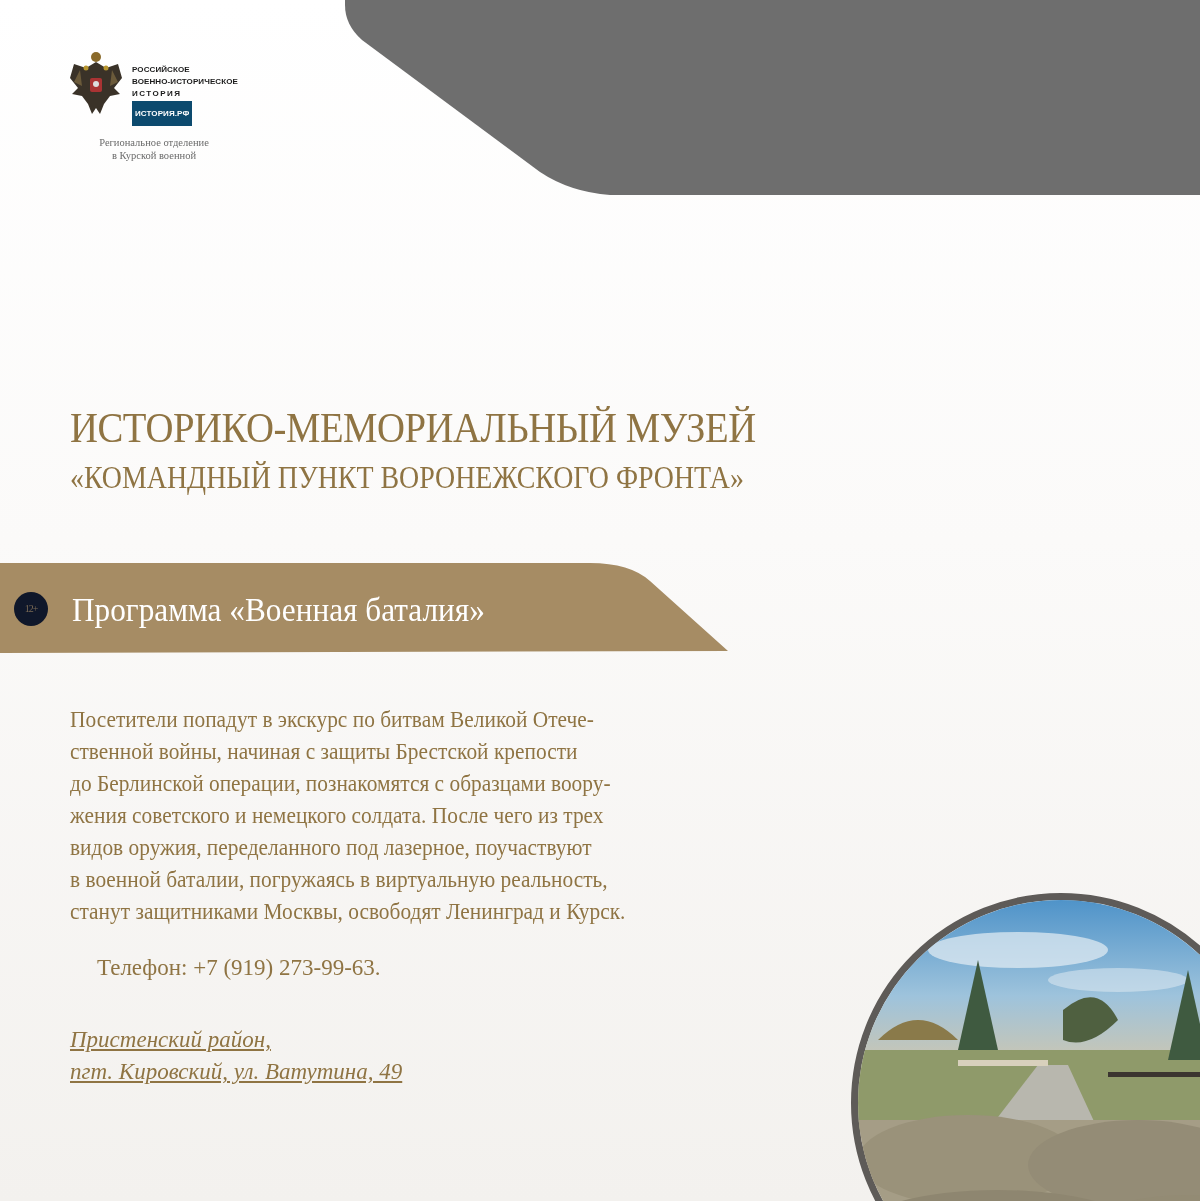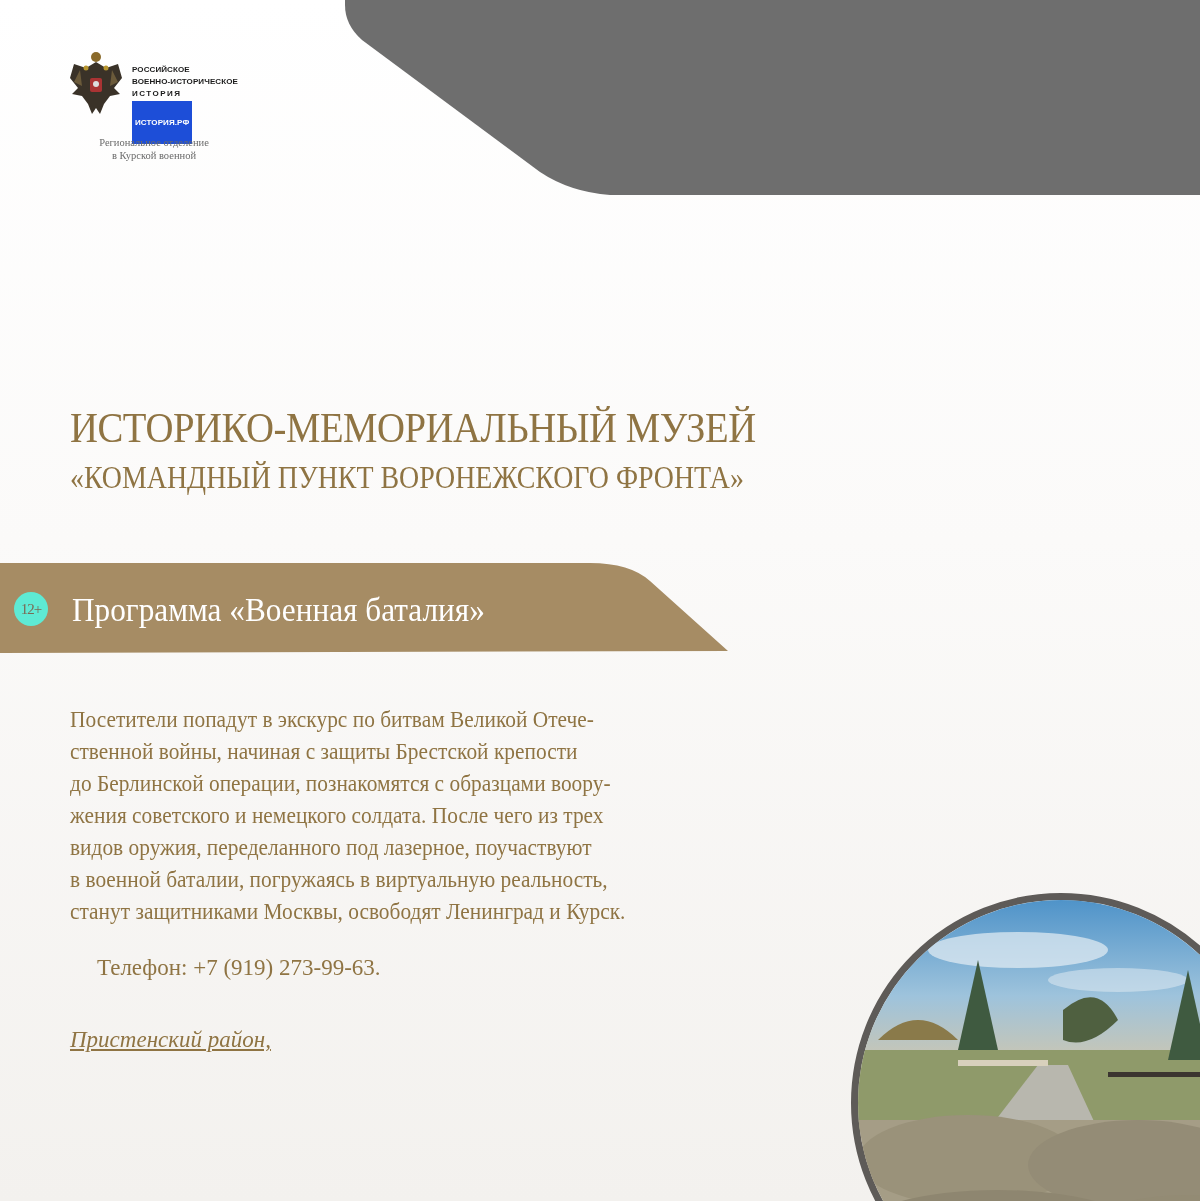--- a/index.html
+++ b/index.html
@@ -4,26 +4,26 @@
 <style>
   html,body{margin:0;padding:0;}
   body{width:1200px;height:1201px;position:relative;overflow:hidden;
     background:linear-gradient(180deg,#ffffff 0%,#fbfaf9 45%,#f3f1ee 100%);
     font-family:"Liberation Serif","DejaVu Serif",serif;color:#8c7140;}
   .top-shape{position:absolute;left:0;top:0;}
   .logo{position:absolute;left:68px;top:48px;width:200px;}
   .eagle{position:absolute;left:0;top:0;width:56px;height:70px;}
   .org{position:absolute;left:64px;top:16px;font-family:"Liberation Sans","DejaVu Sans",sans-serif;font-weight:bold;font-size:8px;line-height:12px;color:#1a1a1a;letter-spacing:0.1px;}
   .org div{white-space:nowrap;}
-  .badge-site{display:inline-block;background:#1d4ed8;color:#fff;font-size:8px;padding:16px 3px;line-height:11px;margin-top:1px;}
+  .badge-site{display:inline-block;background:#0c4a6e;color:#fff;font-size:8px;padding:7px 3px;line-height:11px;margin-top:1px;}
   .region{position:absolute;left:84px;top:136px;width:140px;text-align:center;font-family:Liberation Serif, serif;font-size:10.5px;line-height:13px;color:#6a6a6a;}
   .title1{position:absolute;left:70px;top:402px;font-size:43px;line-height:52px;color:#8f7443;white-space:nowrap;letter-spacing:-0.5px;transform:scaleX(0.9);transform-origin:left;}
   .title2{position:absolute;left:70px;top:458px;font-size:31px;line-height:40px;color:#8f7443;white-space:nowrap;transform:scaleX(0.9);transform-origin:left;}
   .banner{position:absolute;left:0;top:563px;}
-  .age{position:absolute;left:14px;top:592px;width:34px;height:34px;border-radius:50%;background:#5eead4;color:#7a6a55;font-size:15px;line-height:34px;text-align:center;letter-spacing:-1px;}
+  .age{position:absolute;left:14px;top:592px;width:34px;height:34px;border-radius:50%;background:#0f172a;color:#7a6a55;font-size:10px;line-height:34px;text-align:center;letter-spacing:-1px;}
   .program{position:absolute;left:72px;top:588px;font-size:34px;line-height:44px;color:#fff;white-space:nowrap;transform:scaleX(0.92);transform-origin:left;}
   .desc{position:absolute;left:70px;top:704px;width:760px;font-size:23px;line-height:32px;color:#8f7443;transform:scaleX(0.93);transform-origin:left;}
   .desc div{white-space:nowrap;}
   .phone{position:absolute;left:70px;top:953px;font-size:23px;line-height:30px;color:#8f7443;white-space:nowrap;}
   .phone b{font-weight:normal;margin-left:27px;}
   .addr{position:absolute;left:70px;top:1024px;font-size:23px;line-height:32px;font-style:italic;color:#8f7443;text-decoration:underline;}
   .addr div{white-space:nowrap;}
   .photo{position:absolute;left:851px;top:893px;width:420px;height:420px;border-radius:50%;border:7px solid #5e5b58;overflow:hidden;box-sizing:border-box;}
 </style>
 </head>
@@ -71,20 +71,21 @@
   <div>жения советского и немецкого солдата. После чего из трех</div>
   <div>видов оружия, переделанного под лазерное, поучаствуют</div>
   <div>в военной баталии, погружаясь в виртуальную реальность,</div>
   <div>станут защитниками Москвы, освободят Ленинград и Курск.</div>
 </div>
 
 <div class="phone"><b>Телефон:</b><span> +7 (919) 273-99-63.</span></div>
 
 <div class="addr">
   <div>Пристенский район,</div>
+  <div>пгт. Кировский, ул. Ватутина, 49</div>
 </div>
 
 <div class="photo">
   <svg width="420" height="420" viewBox="0 0 420 420">
     <defs>
       <linearGradient id="sky" x1="0" y1="0" x2="0" y2="1">
         <stop offset="0" stop-color="#4f93c9"></stop>
         <stop offset="0.6" stop-color="#9ec3dc"></stop>
         <stop offset="1" stop-color="#c9c6b4"></stop>
       </linearGradient>

